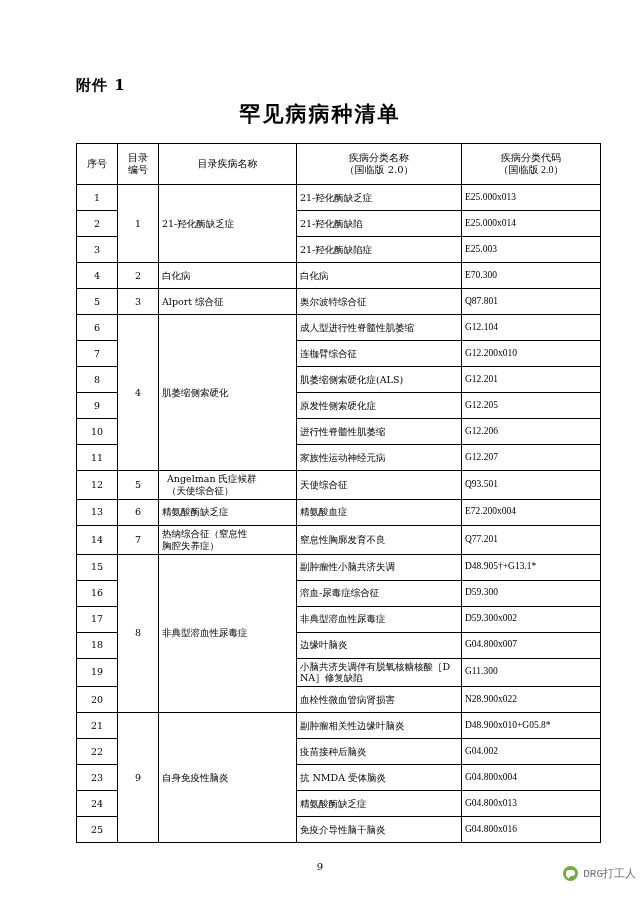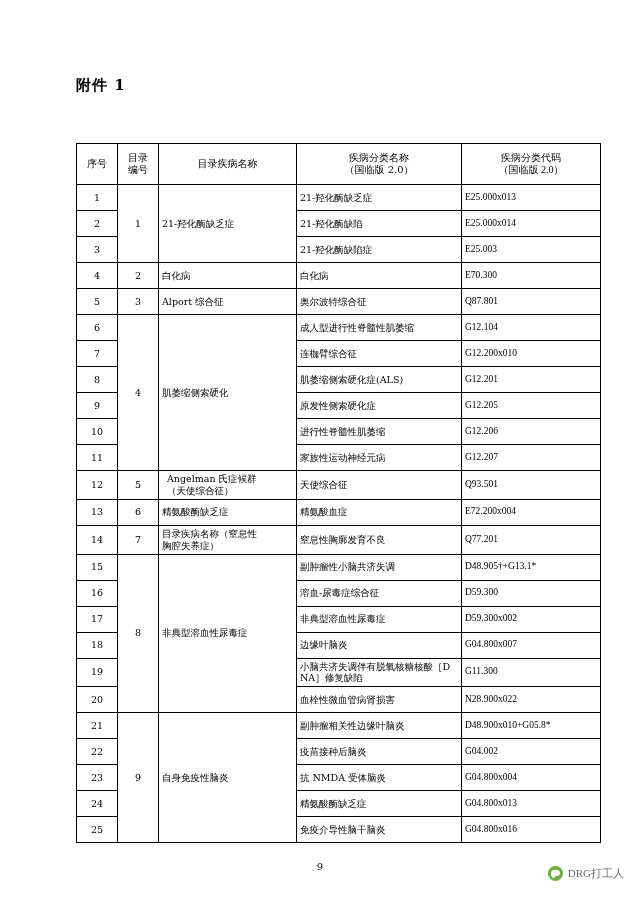--- a/index.html
+++ b/index.html
@@ -80,28 +80,28 @@
     position: absolute;
     left: 0;
     top: 861px;
     width: 640px;
     text-align: center;
     font-size: 10px;
     font-family: "DejaVu Serif", "Liberation Serif", serif;
   }
   .watermark {
     position: absolute;
-    right: 16px;
+    right: 4px;
     top: 866px;
     display: flex;
     align-items: center;
     gap: 5px;
     color: #6d6d6d;
     font-size: 11px;
-    font-family: Liberation Serif, serif;
+    font-family: Liberation Mono, monospace;
   }
   .wm-logo {
     width: 15px;
     height: 15px;
     border-radius: 50%;
     background: #6fae3e;
     position: relative;
     flex: none;
   }
   .wm-logo::before {
@@ -121,20 +121,21 @@
     transform: rotate(45deg);
   }
 </style>
 </head>
 <body>
 
 <div class="page">
 
   <div class="attachment-label">附件 1</div>
 
+  <div class="doc-title">罕见病病种清单</div>
 
   <div class="table-wrap">
     <table class="rare">
       <thead>
         <tr>
           <th class="c-seq">
             <span class="hdr2">序号</span>
           </th>
           <th class="c-cat">
             <span class="hdr2">目录</span>
@@ -228,21 +229,21 @@
           <tr>
             <td class="c-seq">13</td>
             <td class="c-cat" rowspan="1">6</td>
             <td class="c-name" rowspan="1" style="white-space: pre-line;">精氨酸酶缺乏症</td>
             <td class="c-dname">精氨酸血症</td>
             <td class="c-code">E72.200x004</td>
           </tr>
           <tr>
             <td class="c-seq">14</td>
             <td class="c-cat" rowspan="1">7</td>
-            <td class="c-name" rowspan="1" style="white-space: pre-line;">目录疾病名称（窒息性
+            <td class="c-name" rowspan="1" style="white-space: pre-line;">热纳综合征（窒息性
 胸腔失养症）</td>
             <td class="c-dname">窒息性胸廓发育不良</td>
             <td class="c-code">Q77.201</td>
           </tr>
           <tr>
             <td class="c-seq">15</td>
             <td class="c-cat" rowspan="6">8</td>
             <td class="c-name" rowspan="6" style="white-space: pre-line;">非典型溶血性尿毒症</td>
             <td class="c-dname">副肿瘤性小脑共济失调</td>
             <td class="c-code">D48.905†+G13.1*</td>

